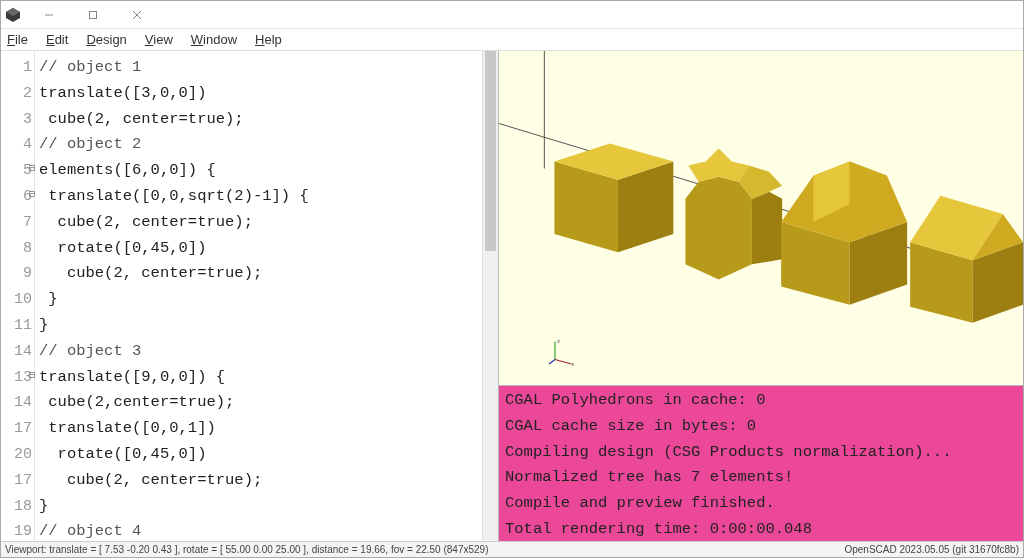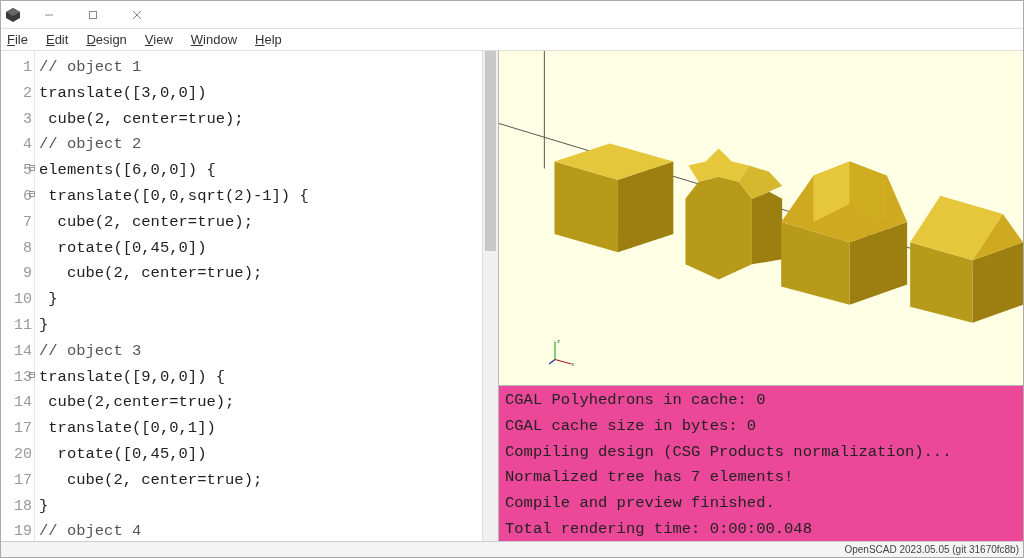--- a/index.html
+++ b/index.html
@@ -270,15 +270,16 @@
     <div class="console"><span>CGAL Polyhedrons in cache: 0</span>
 <span>CGAL cache size in bytes: 0</span>
 <span>Compiling design (CSG Products normalization)...</span>
 <span>Normalized tree has 7 elements!</span>
 <span>Compile and preview finished.</span>
 <span>Total rendering time: 0:00:00.048</span></div>
   </div>
 </div>
 
 <div class="statusbar">
+  <span>Viewport: translate = [ 7.53 -0.20 0.43 ], rotate = [ 55.00 0.00 25.00 ], distance = 19.66, fov = 22.50 (847x529)</span>
   <span class="spacer"></span>
   <span>OpenSCAD 2023.05.05 (git 31670fc8b)</span>
 </div>
 
 </body></html>

